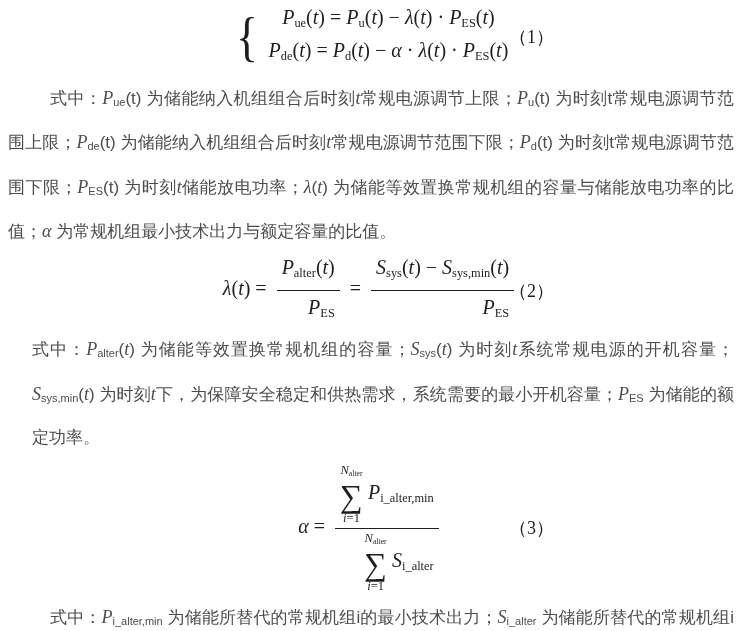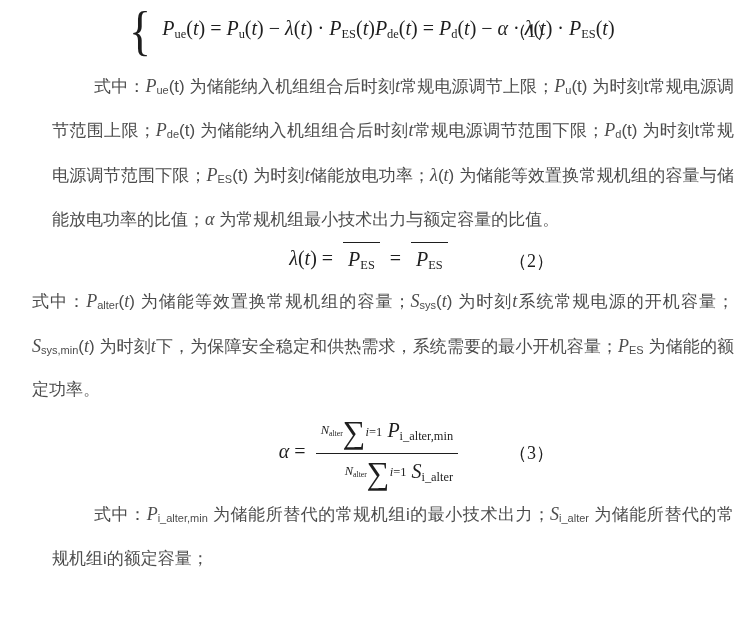--- a/index.html
+++ b/index.html
@@ -17,21 +17,21 @@
   }
   .eq-row-1 { margin:2px 0 8px 0; }
   .eq-row-2 { margin:2px 0 0 0; }
   .eq-row-3 { margin:6px 0 2px 0; }
   .eq-body { display:inline-flex; align-items:center; }
   .brace {
     font-size:54px; line-height:1; font-weight:300;
     margin-right:9px; transform:scaleX(0.85);
     font-family:"Liberation Serif", serif;
   }
-  .eq-lines { display:inline-flex; flex-direction:row; align-items:center; }
+  .eq-lines { display:inline-flex; flex-direction:column; align-items:center; }
   .eq-line { font-size:20px; line-height:27px; white-space:nowrap; display:inline-block; }
   .eq-num {
     position:absolute; right:180px; top:50%; transform:translateY(-50%);
     font-size:18px; color:#1e1e1e; font-family:"Liberation Serif", serif;
   }
 
   
   .seg-t { white-space:pre-wrap; }
   .seg-r { white-space:pre; font-style:normal; }
   .seg-v { font-family:"Liberation Serif", serif; font-style:italic; white-space:pre; }
@@ -43,32 +43,32 @@
     vertical-align:middle; margin:0 5px; text-align:center;
   }
   .fnum { padding:0 5px 3px 5px; display:inline-block; }
   .fden {
     border-top:1.6px solid currentColor; padding:3px 5px 0 5px;
     align-self:stretch; text-align:right; display:inline-block;
   }
 
   
   .sum {
-    display:inline-flex; flex-direction:row; align-items:center;
+    display:inline-flex; flex-direction:column; align-items:center;
     vertical-align:middle; margin:0 5px 0 0; line-height:1;
   }
   .sum-top, .sum-bot { font-size:12.5px; line-height:13px; white-space:nowrap; }
   .sigma { font-size:32px; line-height:32px; font-style:normal; }
 
   
   .para {
     font-size:17px; line-height:40px; color:#4c4c4c;
     text-align:justify; margin:0;
   }
-  .para.indent { text-indent:42px;margin-left:44px; }
+  .para.indent { text-indent:42px; }
   .para-1 { margin-top:4px; }
   .para-2 { margin-top:2px;margin-left:24px; }
   .para-3 { margin-top:4px; }
   .para .seg-v { font-size:18px; }
   .para .seg-sub { font-size:11px; vertical-align:-0.22em; }
 </style>
 </head>
 <body>
 
 <div class="page">
@@ -81,22 +81,24 @@
         <span class="eq-line"><span class="seg-v">P</span><span class="seg-sub">de</span><span class="seg-r">(</span><span class="seg-v">t</span><span class="seg-r">) = </span><span class="seg-v">P</span><span class="seg-sub">d</span><span class="seg-r">(</span><span class="seg-v">t</span><span class="seg-r">) − </span><span class="seg-v">α</span><span class="seg-r"> · </span><span class="seg-v">λ</span><span class="seg-r">(</span><span class="seg-v">t</span><span class="seg-r">) · </span><span class="seg-v">P</span><span class="seg-sub">ES</span><span class="seg-r">(</span><span class="seg-v">t</span><span class="seg-r">)</span></span>
       </span>
     </span>
     <span class="eq-num">（1）</span>
   </div>
 
   <p class="para indent para-1"><span class="seg-t">式中：</span><span class="seg-v">P</span><span class="seg-sub">ue</span><span class="seg-t">(t) 为储能纳入机组组合后时刻</span><span class="seg-v">t</span><span class="seg-t">常规电源调节上限；</span><span class="seg-v">P</span><span class="seg-sub">u</span><span class="seg-t">(t) 为时刻t常规电源调节范围上限；</span><span class="seg-v">P</span><span class="seg-sub">de</span><span class="seg-t">(t) 为储能纳入机组组合后时刻</span><span class="seg-v">t</span><span class="seg-t">常规电源调节范围下限；</span><span class="seg-v">P</span><span class="seg-sub">d</span><span class="seg-t">(t) 为时刻t常规电源调节范围下限；</span><span class="seg-v">P</span><span class="seg-sub">ES</span><span class="seg-t">(t) 为时刻</span><span class="seg-v">t</span><span class="seg-t">储能放电功率；</span><span class="seg-v">λ</span><span class="seg-t">(</span><span class="seg-v">t</span><span class="seg-t">) 为储能等效置换常规机组的容量与储能放电功率的比值；</span><span class="seg-v">α</span><span class="seg-t"> 为常规机组最小技术出力与额定容量的比值。</span></p>
 
   <div class="eq-row eq-row-2">
     <span class="eq-line"><span class="seg-v">λ</span><span class="seg-r">(</span><span class="seg-v">t</span><span class="seg-r">) = </span><span class="frac">
+          <span class="fnum"><span class="seg-v">P</span><span class="seg-sub">alter</span><span class="seg-r">(</span><span class="seg-v">t</span><span class="seg-r">)</span></span>
           <span class="fden"><span class="seg-v">P</span><span class="seg-sub">ES</span></span>
         </span><span class="seg-r"> = </span><span class="frac">
+          <span class="fnum"><span class="seg-v">S</span><span class="seg-sub">sys</span><span class="seg-r">(</span><span class="seg-v">t</span><span class="seg-r">) − </span><span class="seg-v">S</span><span class="seg-sub">sys,min</span><span class="seg-r">(</span><span class="seg-v">t</span><span class="seg-r">)</span></span>
           <span class="fden"><span class="seg-v">P</span><span class="seg-sub">ES</span></span>
         </span></span>
     <span class="eq-num">（2）</span>
   </div>
 
   <p class="para para-2"><span class="seg-t">式中：</span><span class="seg-v">P</span><span class="seg-sub">alter</span><span class="seg-t">(</span><span class="seg-v">t</span><span class="seg-t">) 为储能等效置换常规机组的容量；</span><span class="seg-v">S</span><span class="seg-sub">sys</span><span class="seg-t">(</span><span class="seg-v">t</span><span class="seg-t">) 为时刻</span><span class="seg-v">t</span><span class="seg-t">系统常规电源的开机容量；</span><span class="seg-v">S</span><span class="seg-sub">sys,min</span><span class="seg-t">(</span><span class="seg-v">t</span><span class="seg-t">) 为时刻</span><span class="seg-v">t</span><span class="seg-t">下，为保障安全稳定和供热需求，系统需要的最小开机容量；</span><span class="seg-v">P</span><span class="seg-sub">ES</span><span class="seg-t"> 为储能的额定功率。</span></p>
 
   <div class="eq-row eq-row-3">
     <span class="eq-line"><span class="seg-v">α</span><span class="seg-r"> = </span><span class="frac">
           <span class="fnum"><span class="sum">

